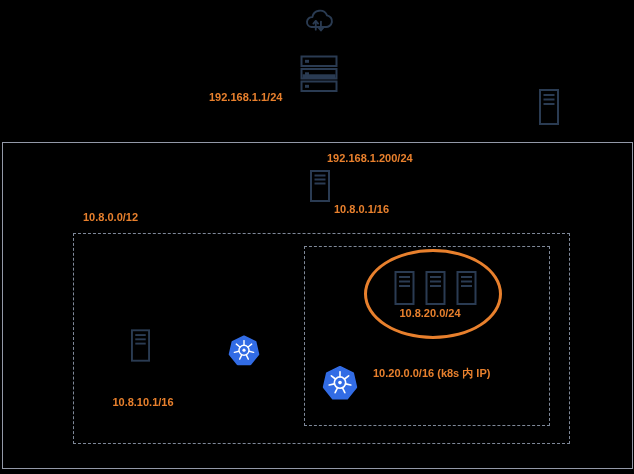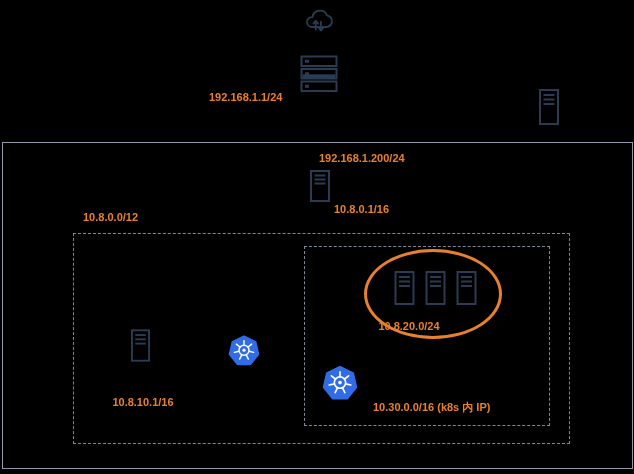--- a/index.html
+++ b/index.html
@@ -66,21 +66,21 @@
       <g stroke="currentColor" stroke-width="2">
         <line x1="4.5" y1="6" x2="15.5" y2="6"></line>
         <line x1="4.5" y1="10.5" x2="15.5" y2="10.5"></line>
         <line x1="4.5" y1="15" x2="15.5" y2="15"></line>
       </g>
     </svg>
   </div>
 
   <div class="box-solid" style="left:2px;top:142px;width:629px;height:325px;"></div>
 
-  <div class="lbl" style="left:319px;top:152px;">192.168.1.200/24</div>
+  <div class="lbl" style="left:327px;top:152px;">192.168.1.200/24</div>
 
   <div class="abs" style="left:310px;top:170px;">
     <svg width="20" height="32" viewBox="0 0 20 32" class="navy">
       <rect x="1" y="1" width="18" height="30" fill="none" stroke="currentColor" stroke-width="2"></rect>
       <g stroke="currentColor" stroke-width="2">
         <line x1="4.5" y1="5.5" x2="15.5" y2="5.5"></line>
         <line x1="4.5" y1="9.5" x2="15.5" y2="9.5"></line>
         <line x1="4.5" y1="13.5" x2="15.5" y2="13.5"></line>
       </g>
     </svg>
@@ -120,21 +120,21 @@
     <svg width="21" height="34" viewBox="0 0 20 34" class="navy">
       <rect x="1" y="1" width="18" height="32" fill="none" stroke="currentColor" stroke-width="2"></rect>
       <g stroke="currentColor" stroke-width="2">
         <line x1="4.5" y1="6" x2="15.5" y2="6"></line>
         <line x1="4.5" y1="10.5" x2="15.5" y2="10.5"></line>
         <line x1="4.5" y1="15" x2="15.5" y2="15"></line>
       </g>
     </svg>
   </div>
 
-  <div class="lbl center" style="left:343px;top:307px;width:132px;margin-top:13px;">10.8.20.0/24</div>
+  <div class="lbl center" style="left:364px;top:307px;width:132px;">10.8.20.0/24</div>
 
   <div class="abs" style="left:131px;top:328px;">
     <svg width="19" height="35" viewBox="0 0 20 34" class="navy">
       <rect x="1" y="1" width="18" height="32" fill="none" stroke="currentColor" stroke-width="2"></rect>
       <g stroke="currentColor" stroke-width="2">
         <line x1="4.5" y1="6" x2="15.5" y2="6"></line>
         <line x1="4.5" y1="10.5" x2="15.5" y2="10.5"></line>
         <line x1="4.5" y1="15" x2="15.5" y2="15"></line>
       </g>
     </svg>
@@ -170,16 +170,16 @@
         <line x1="26.3" y1="20.4" x2="32" y2="21.7"></line>
         <line x1="22.8" y1="24.9" x2="25.4" y2="30.2"></line>
         <line x1="17.2" y1="24.9" x2="14.6" y2="30.2"></line>
         <line x1="13.7" y1="20.4" x2="8" y2="21.7"></line>
         <line x1="14.9" y1="15" x2="10.4" y2="11.4"></line>
       </g>
       <circle cx="20" cy="19" r="2" fill="#fff"></circle>
     </svg>
   </div>
 
+  <div class="lbl" style="left:373px;top:367px;">10.20.0.0/16 (k8s 内 IP)</div>
 
-  <div class="lbl" style="left:373px;top:401px;">10.30.0.0/16 (k8s 内 IP)</div>
 
 </div>
 
 </body></html>

